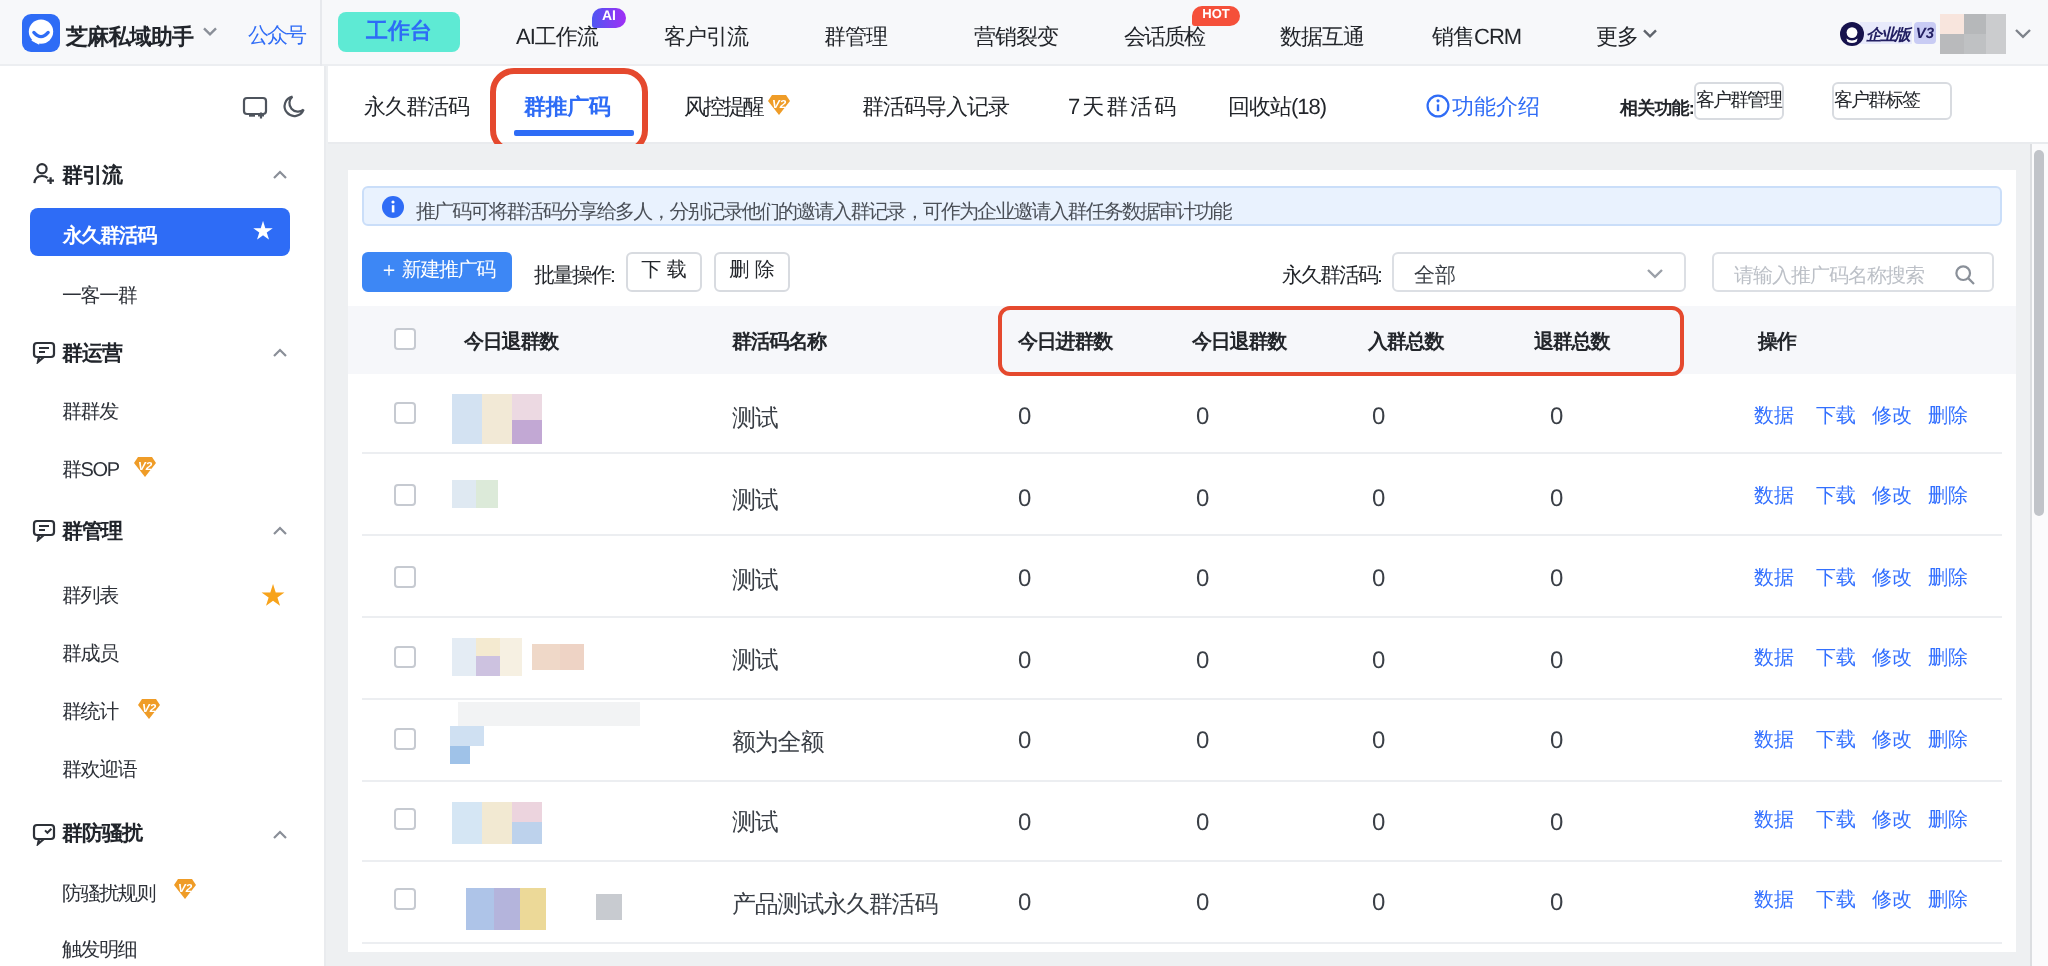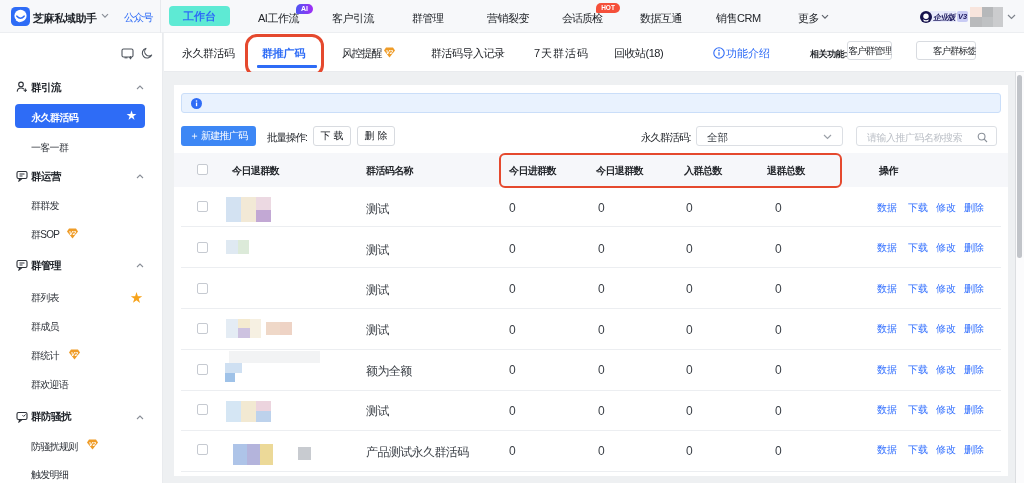--- a/index.html
+++ b/index.html
@@ -164,35 +164,36 @@
   <div class="abs nav" style="left:267px;top:13px;">群活码导入记录</div>
   <div class="abs" style="left:370px;top:13px;font-size:11px;letter-spacing:1px;color:#23262b;">7天群活码</div>
   <div class="abs nav" style="left:450px;top:13px;">回收站(18)</div>
   <svg class="abs" style="left:549px;top:14px;" width="12" height="12" viewBox="0 0 12 12">
       <circle cx="6" cy="6" r="5.2" stroke="#2f6cf6" stroke-width="1.1" fill="none"></circle>
       <path d="M6 5.2 v3.4" stroke="#2f6cf6" stroke-width="1.2"></path>
       <circle cx="6" cy="3.4" r="0.8" fill="#2f6cf6"></circle>
     </svg>
   <div class="abs" style="left:562px;top:13px;font-size:11px;color:#2f6cf6;">功能介绍</div>
   <div class="abs bold" style="left:646px;top:15px;font-size:9px;letter-spacing:-0.4px;color:#23262b;">相关功能:</div>
-  <div class="abs" style="left:683px;top:7.5px;width:45px;height:19px;border:1px solid #d8dbe0;border-radius:3px;font-size:9.5px;letter-spacing:-1px;color:#23262b;text-align:right;line-height:18px;white-space:nowrap;">客户群管理</div>
-  <div class="abs" style="left:752px;top:7.5px;width:60px;height:19px;border:1px solid #d8dbe0;border-radius:3px;font-size:9.5px;letter-spacing:-1px;color:#23262b;text-align:left;line-height:18px;white-space:nowrap;padding-left:16px;">客户群标签</div>
+  <div class="abs" style="left:683px;top:7.5px;width:45px;height:19px;border:1px solid #d8dbe0;border-radius:3px;font-size:9.5px;letter-spacing:-1px;color:#23262b;text-align:left;line-height:18px;white-space:nowrap;">客户群管理</div>
+  <div class="abs" style="left:752px;top:7.5px;width:60px;height:19px;border:1px solid #d8dbe0;border-radius:3px;font-size:9.5px;letter-spacing:-1px;color:#23262b;text-align:left;line-height:18px;white-space:nowrap;">客户群标签</div>
 </div>
 
 <div class="redbox" style="left:245px;top:34px;width:79px;height:43px;border-radius:12px;border-width:3.2px;"></div>
 
 <div class="abs" style="left:164px;top:72px;width:860px;height:411px;background:#eef0f2;"></div>
 <div class="abs" style="left:174px;top:85px;width:834px;height:391px;background:#fff;"></div>
 
 <div class="abs" style="left:181px;top:93px;width:820px;height:20px;background:#e9f2fe;border:1px solid #cadef9;border-radius:3px;">
   <svg style="position:absolute;left:9px;top:4px;" width="11" height="11" viewBox="0 0 11 11">
       <circle cx="5.5" cy="5.5" r="5.5" fill="#2f6cf6"></circle>
       <rect x="4.9" y="4.6" width="1.3" height="3.6" fill="#fff"></rect>
       <circle cx="5.5" cy="3" r="0.8" fill="#fff"></circle>
     </svg>
+  <span style="position:absolute;left:26px;top:4.5px;font-size:10px;letter-spacing:-0.95px;color:#4b5058;">推广码可将群活码分享给多人，分别记录他们的邀请入群记录，可作为企业邀请入群任务数据审计功能</span>
 </div>
 
 <div class="abs" style="left:181px;top:126px;width:75px;height:20px;background:#3d87f5;border-radius:3px;color:#fff;font-size:10px;letter-spacing:-0.7px;text-align:center;line-height:20px;">＋ 新建推广码</div>
 <div class="abs" style="left:267px;top:130.5px;font-size:10.5px;letter-spacing:-1px;color:#23262b;">批量操作:</div>
 <div class="abs" style="left:313px;top:126px;width:38px;height:20px;border:1px solid #d8dbe0;border-radius:3px;font-size:10px;color:#23262b;text-align:center;line-height:18px;">下 载</div>
 <div class="abs" style="left:357px;top:126px;width:38px;height:20px;border:1px solid #d8dbe0;border-radius:3px;font-size:10px;color:#23262b;text-align:center;line-height:18px;">删 除</div>
 <div class="abs" style="left:641px;top:130.5px;font-size:10.5px;letter-spacing:-1px;color:#23262b;">永久群活码:</div>
 <div class="abs" style="left:696px;top:126px;width:147px;height:20px;border:1px solid #dcdfe4;border-radius:3px;background:#fff;">
   <span style="position:absolute;left:10px;top:4px;font-size:10.5px;color:#3a3f46;">全部</span>
   <svg style="position:absolute;right:10px;top:7px;" width="9" height="6" viewBox="0 0 9 6">

